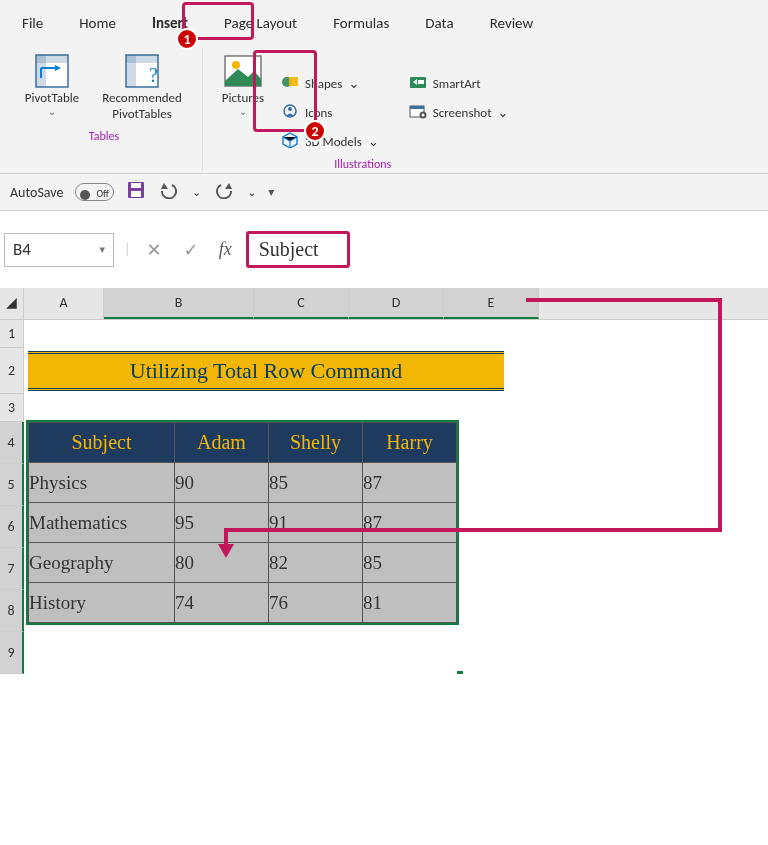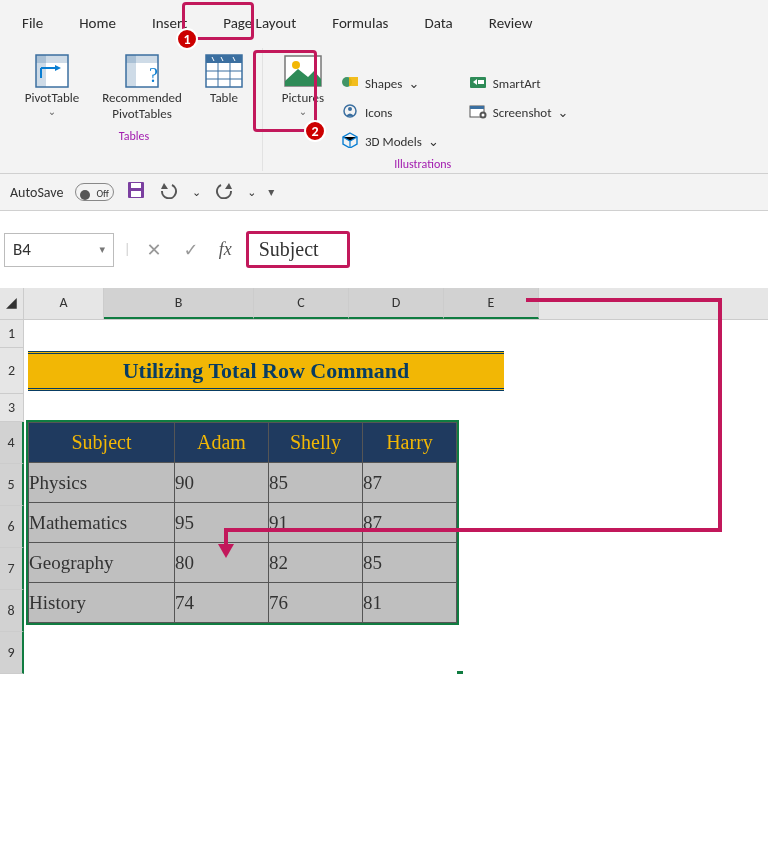--- a/index.html
+++ b/index.html
@@ -179,21 +179,21 @@
     width: 8px; height: 8px; background: #107c41;
     border: 1px solid #fff;
   }
 </style>
 </head>
 <body>
 
 <div class="ribbon-tabs">
   <div class="ribbon-tab">File</div>
   <div class="ribbon-tab">Home</div>
-  <div class="ribbon-tab" style="font-weight:400">Insert</div>
+  <div class="ribbon-tab" style="font-weight:700">Insert</div>
   <div class="ribbon-tab">Page Layout</div>
   <div class="ribbon-tab">Formulas</div>
   <div class="ribbon-tab">Data</div>
   <div class="ribbon-tab">Review</div>
 </div>
 
 <div class="ribbon-panel">
   <div class="ribbon-group">
     <div class="items">
       <div class="big-btn" style="width:76px">
@@ -212,34 +212,20 @@
       <div class="big-btn" style="width:104px">
         <div class="icon-box">
           <svg width="34" height="34">
               <rect x="1" y="1" width="32" height="32" fill="#fff" stroke="#3b6fa0" stroke-width="1.5"></rect>
               <rect x="1" y="1" width="10" height="32" fill="#3b6fa0" opacity=".25"></rect>
               <rect x="1" y="1" width="32" height="8" fill="#3b6fa0" opacity=".25"></rect>
               <text x="24" y="28" font-size="20" fill="#0a7ed2" font-family="serif">?</text>
             </svg>
         </div>
         <span>Recommended PivotTables</span>
-      </div>
-      <div class="big-btn" style="width:60px">
-        <div class="icon-box">
-          <svg width="38" height="34">
-              <rect x="1" y="1" width="36" height="32" fill="#fff" stroke="#3b6fa0" stroke-width="1.5"></rect>
-              <rect x="1" y="1" width="36" height="8" fill="#3b6fa0"></rect>
-              <line x1="1" y1="17" x2="37" y2="17" stroke="#3b6fa0"></line>
-              <line x1="1" y1="25" x2="37" y2="25" stroke="#3b6fa0"></line>
-              <line x1="13" y1="1" x2="13" y2="33" stroke="#3b6fa0"></line>
-              <line x1="25" y1="1" x2="25" y2="33" stroke="#3b6fa0"></line>
-              <path d="M7 3 l2 4 M16 3 l2 4 M28 3 l2 4" stroke="#fff"></path>
-            </svg>
-        </div>
-        <span>Table</span>
       </div>
     </div>
     <div class="label">Tables</div>
   </div>
 
   <div class="ribbon-group">
     <div class="items">
       <div class="big-btn" style="width:64px">
         <div class="icon-box">
           <svg width="38" height="32">
@@ -361,21 +347,21 @@
       <div class="row-head r3h">3</div>
       <div class="row-head sel rh">4</div>
       <div class="row-head sel rh">5</div>
       <div class="row-head sel rh">6</div>
       <div class="row-head sel rh">7</div>
       <div class="row-head sel rh">8</div>
       <div class="row-head sel rh">9</div>
     </div>
     <div class="row-body">
       <div style="height:28px"></div>
-      <div style="height:46px; display:flex; align-items:center;font-weight:bold;">
+      <div style="height:46px; display:flex; align-items:center;">
         <div class="title-banner">Utilizing Total Row Command</div>
       </div>
       <div style="height:28px"></div>
 
       <table class="data-table">
         <thead>
           <tr>
             <th class="col-subj">Subject</th>
             <th class="col-v">Adam</th>
             <th class="col-v">Shelly</th>

